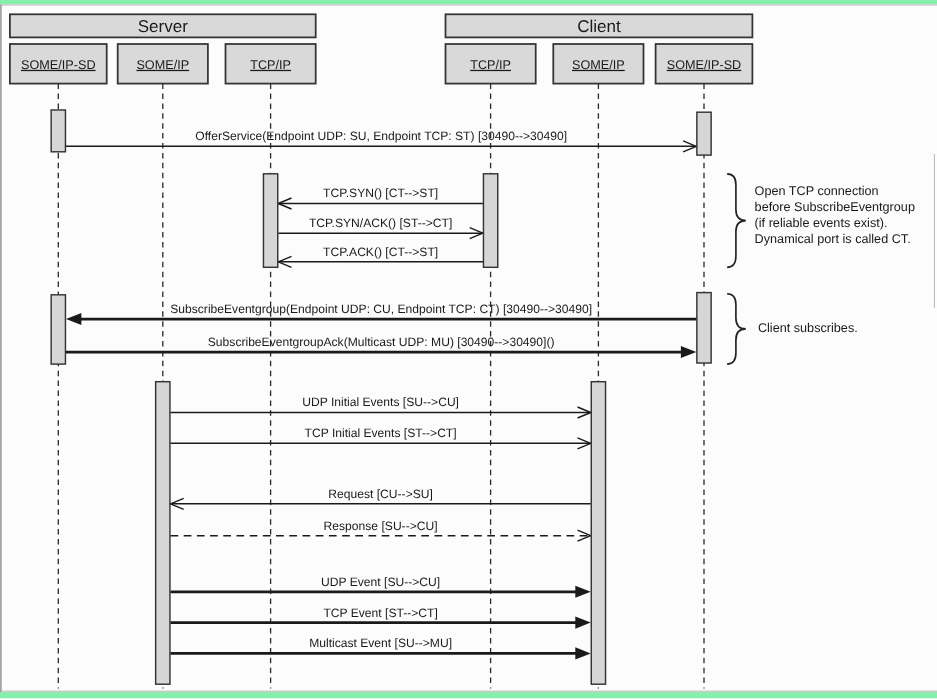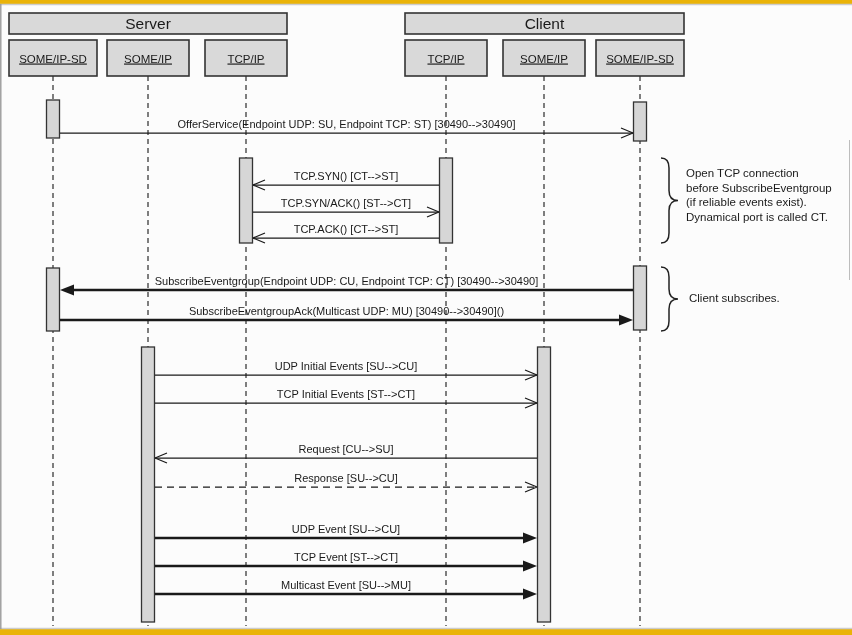--- a/index.html
+++ b/index.html
@@ -1,19 +1,19 @@
 <!DOCTYPE html>
 <html><head>
 <meta charset="utf-8">
 <style>
   html,body { margin:0; padding:0; background:#ffffff; }
   .stage {
     position: relative;
     width: 852px; height: 635px;
-    background: #eab308;
+    background: #86efac;
     font-family: "Liberation Sans", sans-serif;
     overflow: hidden;
   }
   svg { position:absolute; left:0; top:0; }
   svg text { font-family: "Liberation Sans", sans-serif; fill:#1a1a1a; }
 </style>
 </head>
 <body>
 
 <div class="stage">

